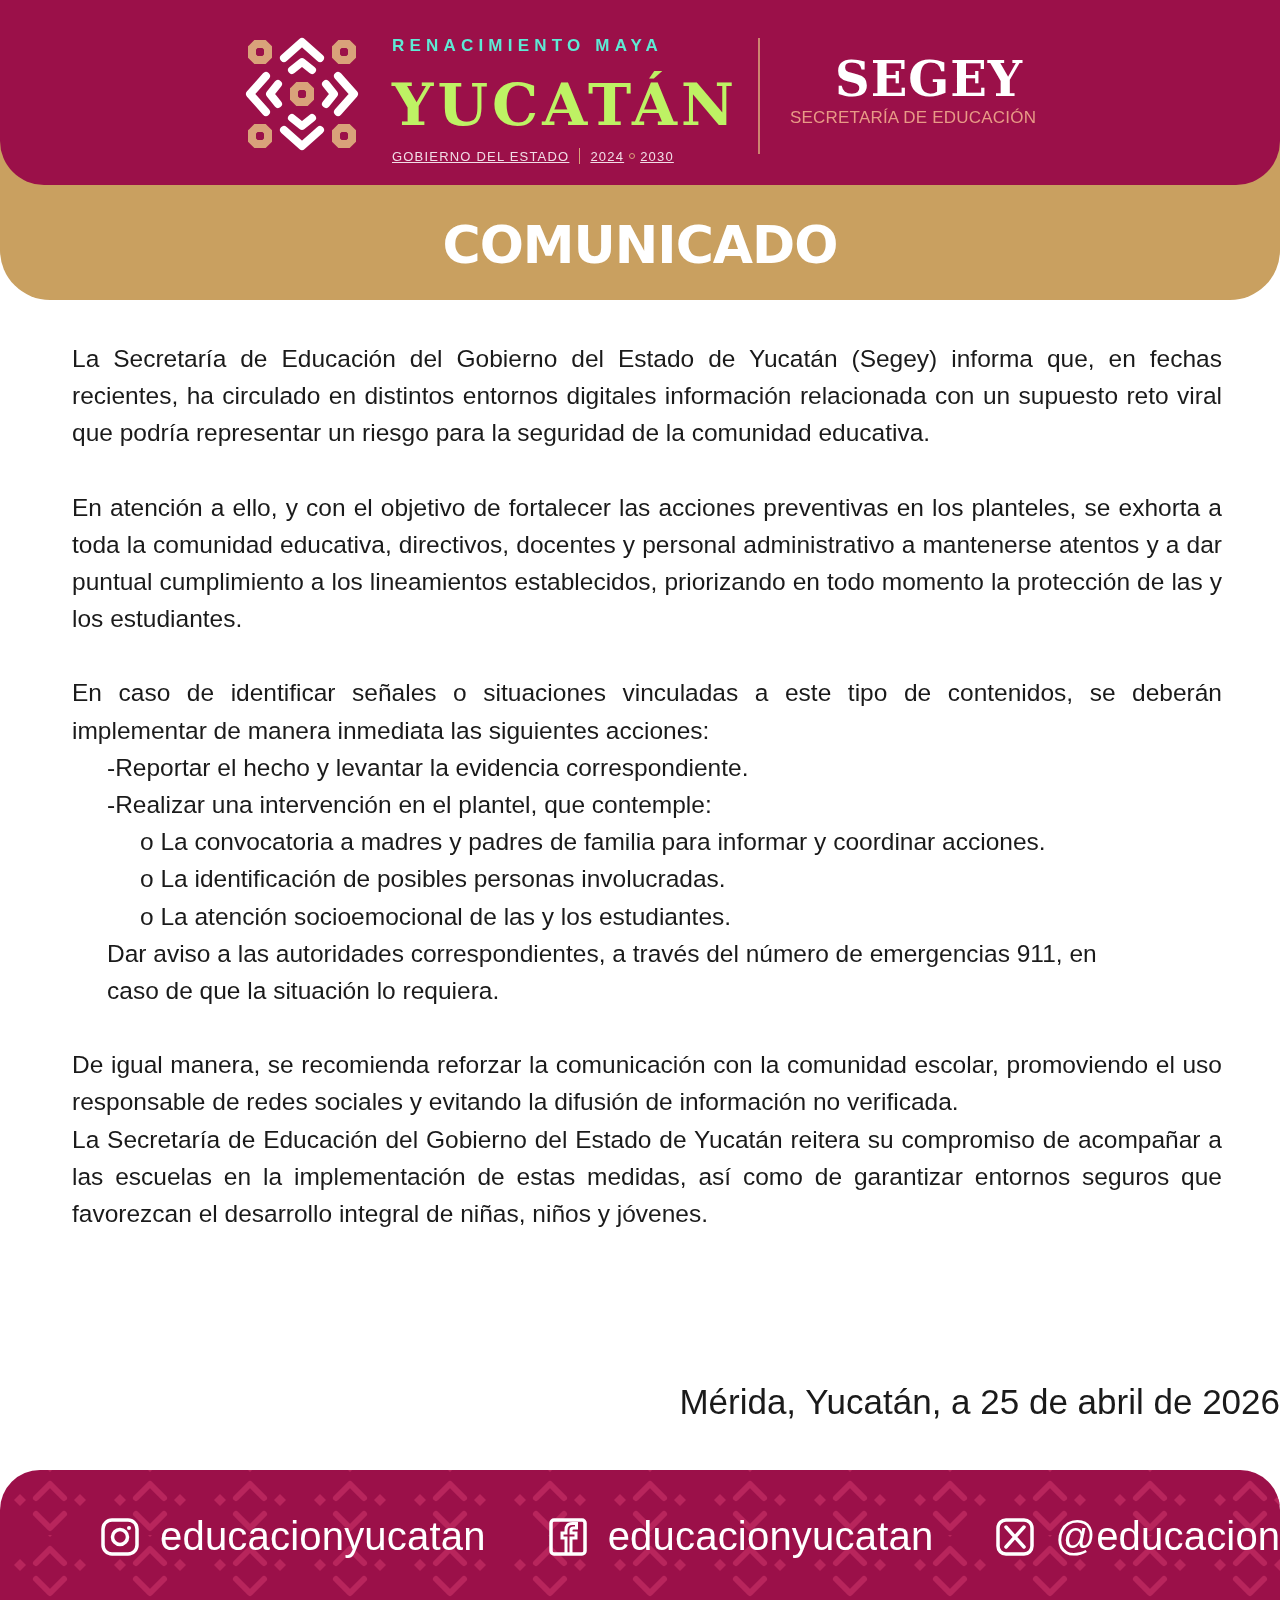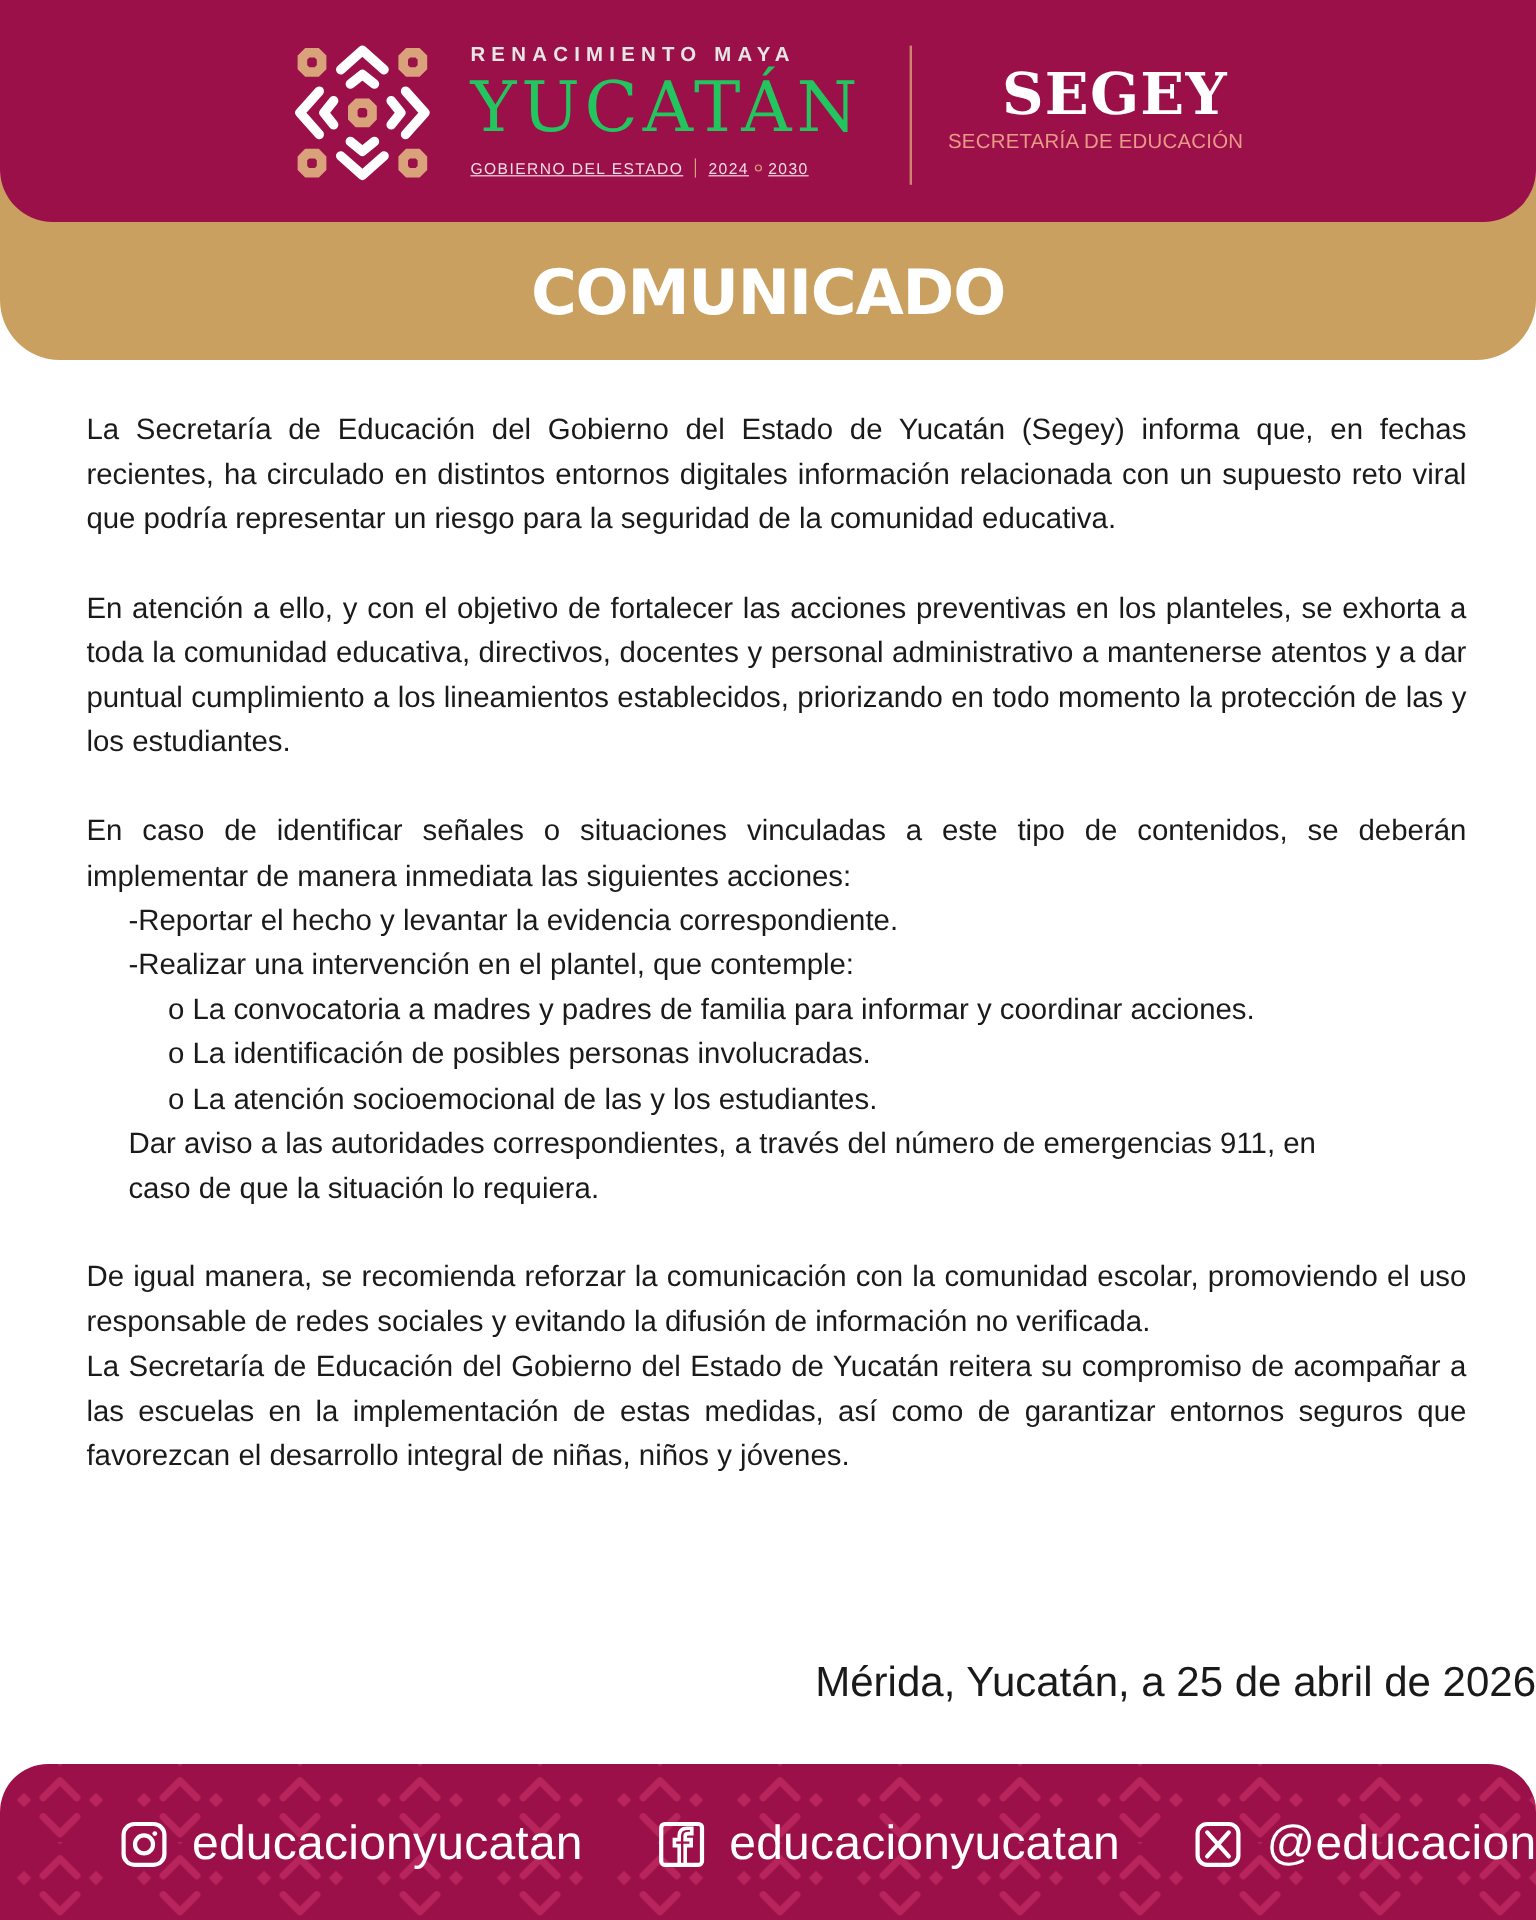--- a/index.html
+++ b/index.html
@@ -10,26 +10,26 @@
     position: absolute; left: 0; top: 130px; width: 1280px; height: 170px;
     background: #c9a060; border-radius: 0 0 50px 50px;
   }
   .header {
     position: absolute; left: 0; top: 0; width: 1280px; height: 185px;
     background: #9b1049; border-radius: 0 0 44px 44px;
   }
   .logo-mark { position: absolute; left: 244px; top: 36px; width: 116px; height: 116px; }
   .brand-block { position: absolute; left: 392px; top: 36px; width: 340px; }
   .brand-tagline {
-    color: #e5e5e5; font-weight: bold; font-size: 17px; letter-spacing: 5.2px;
+    color: #5eead4; font-weight: bold; font-size: 17px; letter-spacing: 5.2px;
     font-family: "Liberation Sans", sans-serif; white-space: nowrap;
   }
   .brand-name {
-    color: #22c55e; font-family: "DejaVu Serif", "Liberation Serif", serif; font-weight: normal;
-    font-size: 58px; letter-spacing: 4px; line-height: 62px; margin-top: 2px; white-space: nowrap;
+    color: #bef264; font-family: "DejaVu Serif", "Liberation Serif", serif; font-weight: bold;
+    font-size: 58px; letter-spacing: 4px; line-height: 62px; margin-top: 18px; white-space: nowrap;
   }
   .brand-sub {
     color: #f2dde6; font-size: 13px; letter-spacing: 1.2px; margin-top: 12px; white-space: nowrap;
     display: flex; align-items: center; gap: 10px; text-decoration: underline;
   }
   .brand-sub .sep { width: 1px; height: 16px; background: #d9a27a; display: inline-block; }
   .brand-sub .years { display: inline-flex; align-items: center; gap: 5px; }
   .brand-sub .dot { width: 6px; height: 6px; border-radius: 50%; border: 1.5px solid #d9a27a; display: inline-block; }
 
   .header-divider { position: absolute; left: 758px; top: 38px; width: 2px; height: 116px; background: #d9a27a; opacity: 0.8; }

